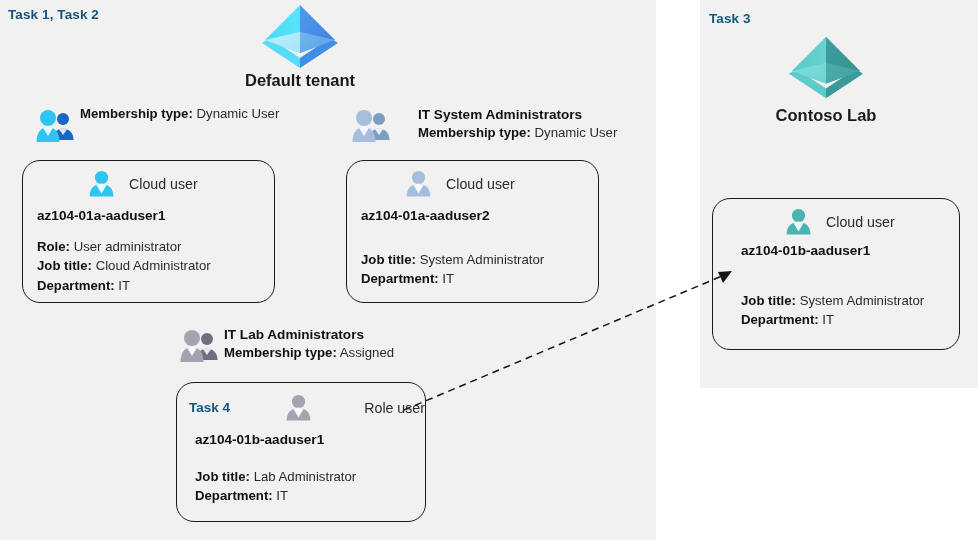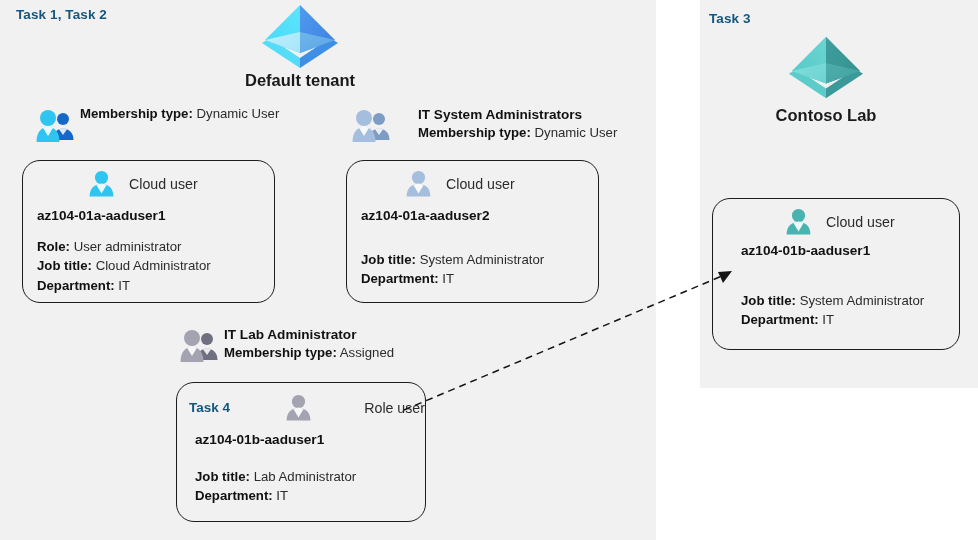--- a/index.html
+++ b/index.html
@@ -19,21 +19,21 @@
   #panel-right{left:700px;top:0;width:278px;height:388px;}
 
   
   .task-label{
     position:absolute;
     font-size:13.5px;font-weight:bold;
     color:#15567e;
     letter-spacing:.1px;
     white-space:nowrap;
   }
-  #task12{left:16px;top:7px;text-align:right;}
+  #task12{left:8px;top:7px;text-align:right;}
   #task3{left:709px;top:11px;}
 
   
   .tenant{position:absolute;text-align:center;}
   .tenant .tname{
     font-size:16.5px;font-weight:bold;color:#1a1a1a;
     line-height:1.22;white-space:nowrap;
   }
   #tenant-default{left:180px;top:2px;width:240px;}
   #tenant-default .tname{margin-top:2px;}
@@ -204,21 +204,21 @@
   <div class="group" id="group-lab">
     <svg class="gico" width="38" height="34" viewBox="0 0 38 34">
       <circle cx="27" cy="10" r="6" fill="#6f6f82"></circle>
       <path d="M16.5 31 C16.5 23.5 21.5 19.5 27 19.5 C32.5 19.5 37.5 23.5 37.5 31 Z" fill="#6f6f82"></path>
       <path d="M23 20.2 L27 26 L31 20.2 L27 19.2 Z" fill="#ffffff" opacity=".85"></path>
       <circle cx="12" cy="9" r="8" fill="#a3a3b2"></circle>
       <path d="M0.5 33 C0.5 23 5.5 18 12 18 C18.5 18 23.5 23 23.5 33 Z" fill="#a3a3b2"></path>
       <path d="M7 18.7 L12 27 L17 18.7 L12 17.6 Z" fill="#ffffff" opacity=".9"></path>
     </svg>
     <div class="gtext">
-      <div class="gname">IT Lab Administrator</div>
+      <div class="gname">IT Lab Administrators</div>
       <div class="gmt"><b>Membership type:</b> <span>Assigned</span></div>
     </div>
   </div>
 
   <div class="card" id="card-u1">
     <div class="card-head">
       <svg width="27" height="27" viewBox="0 0 27 27">
         <circle cx="13.5" cy="7.5" r="6.6" fill="#2ec6f0"></circle>
         <path d="M1.6 26.4 C1.6 18.2 6.8 14 13.5 14 C20.2 14 25.4 18.2 25.4 26.4 Z" fill="#2ec6f0"></path>
         <path d="M8.3 14.7 L13.5 23.5 L18.7 14.7 L13.5 13.5 Z" fill="#ffffff" opacity=".92"></path>

